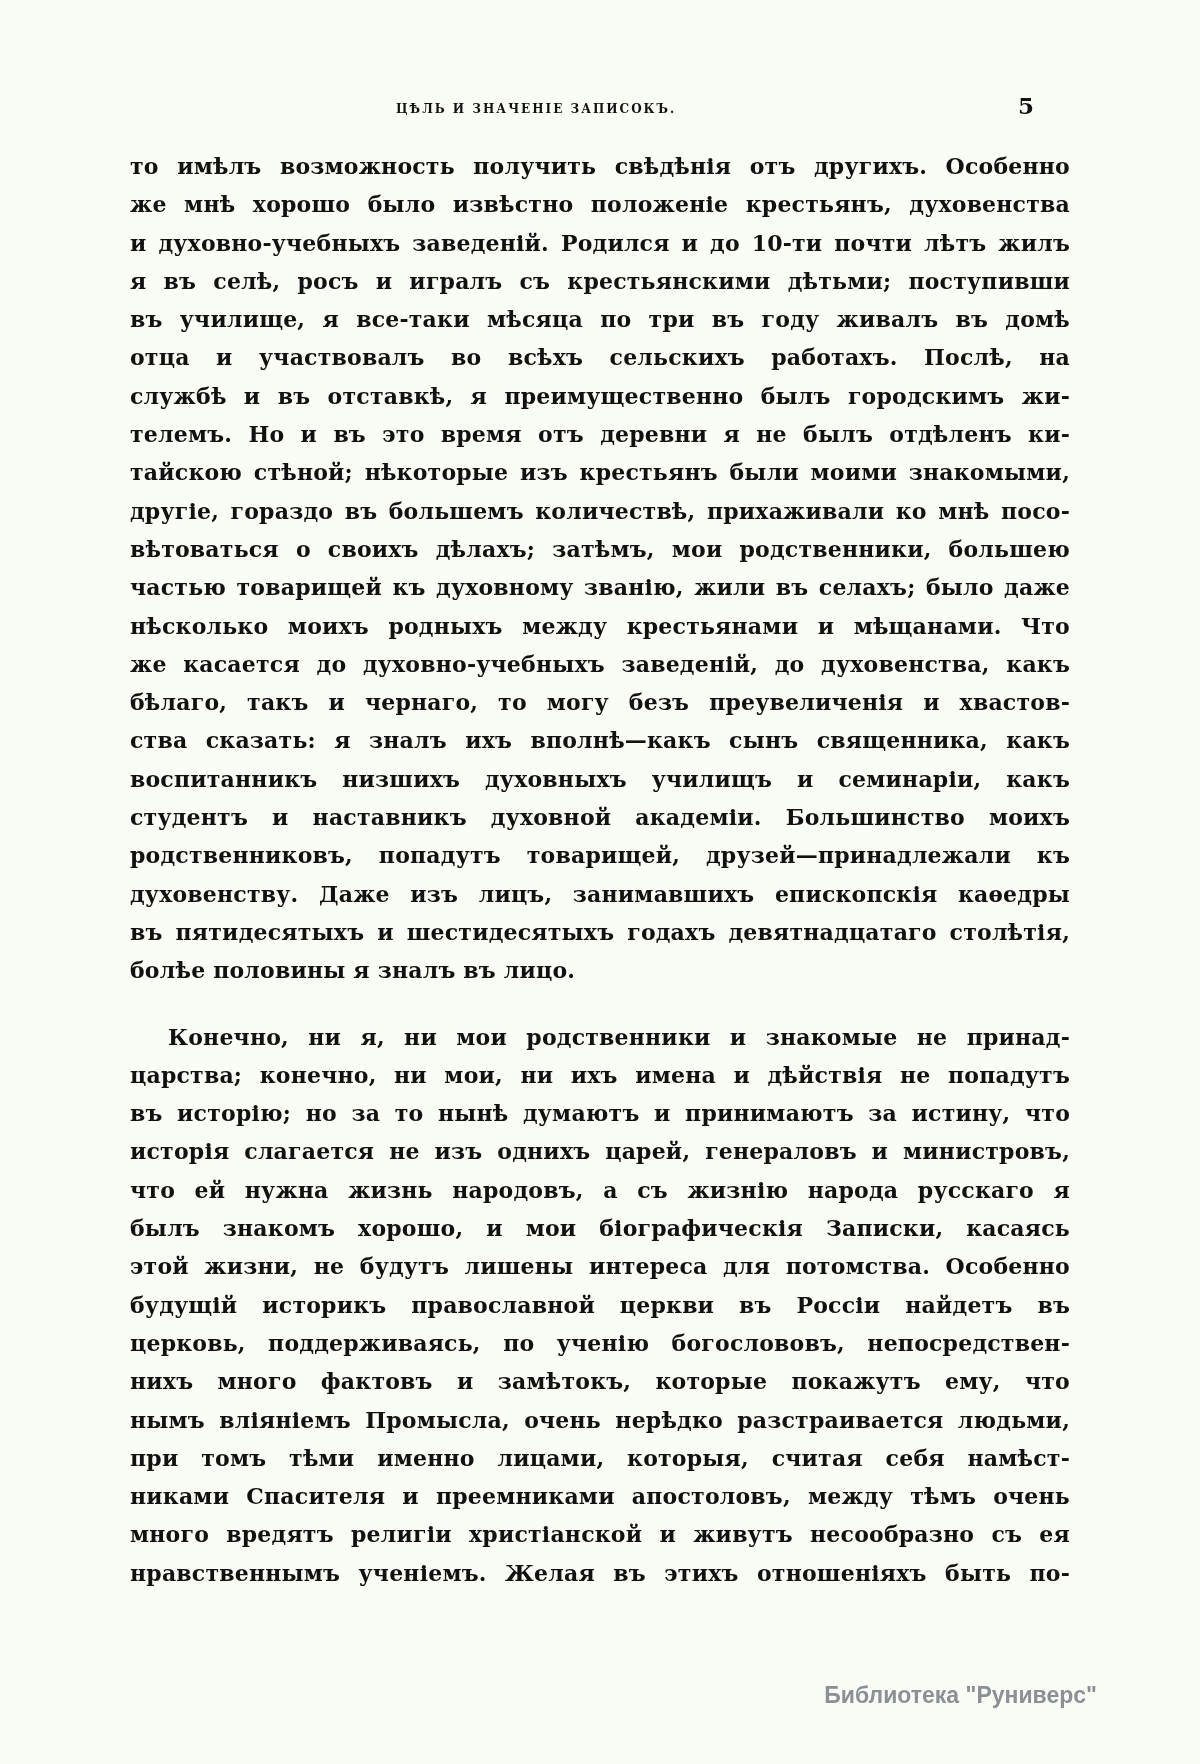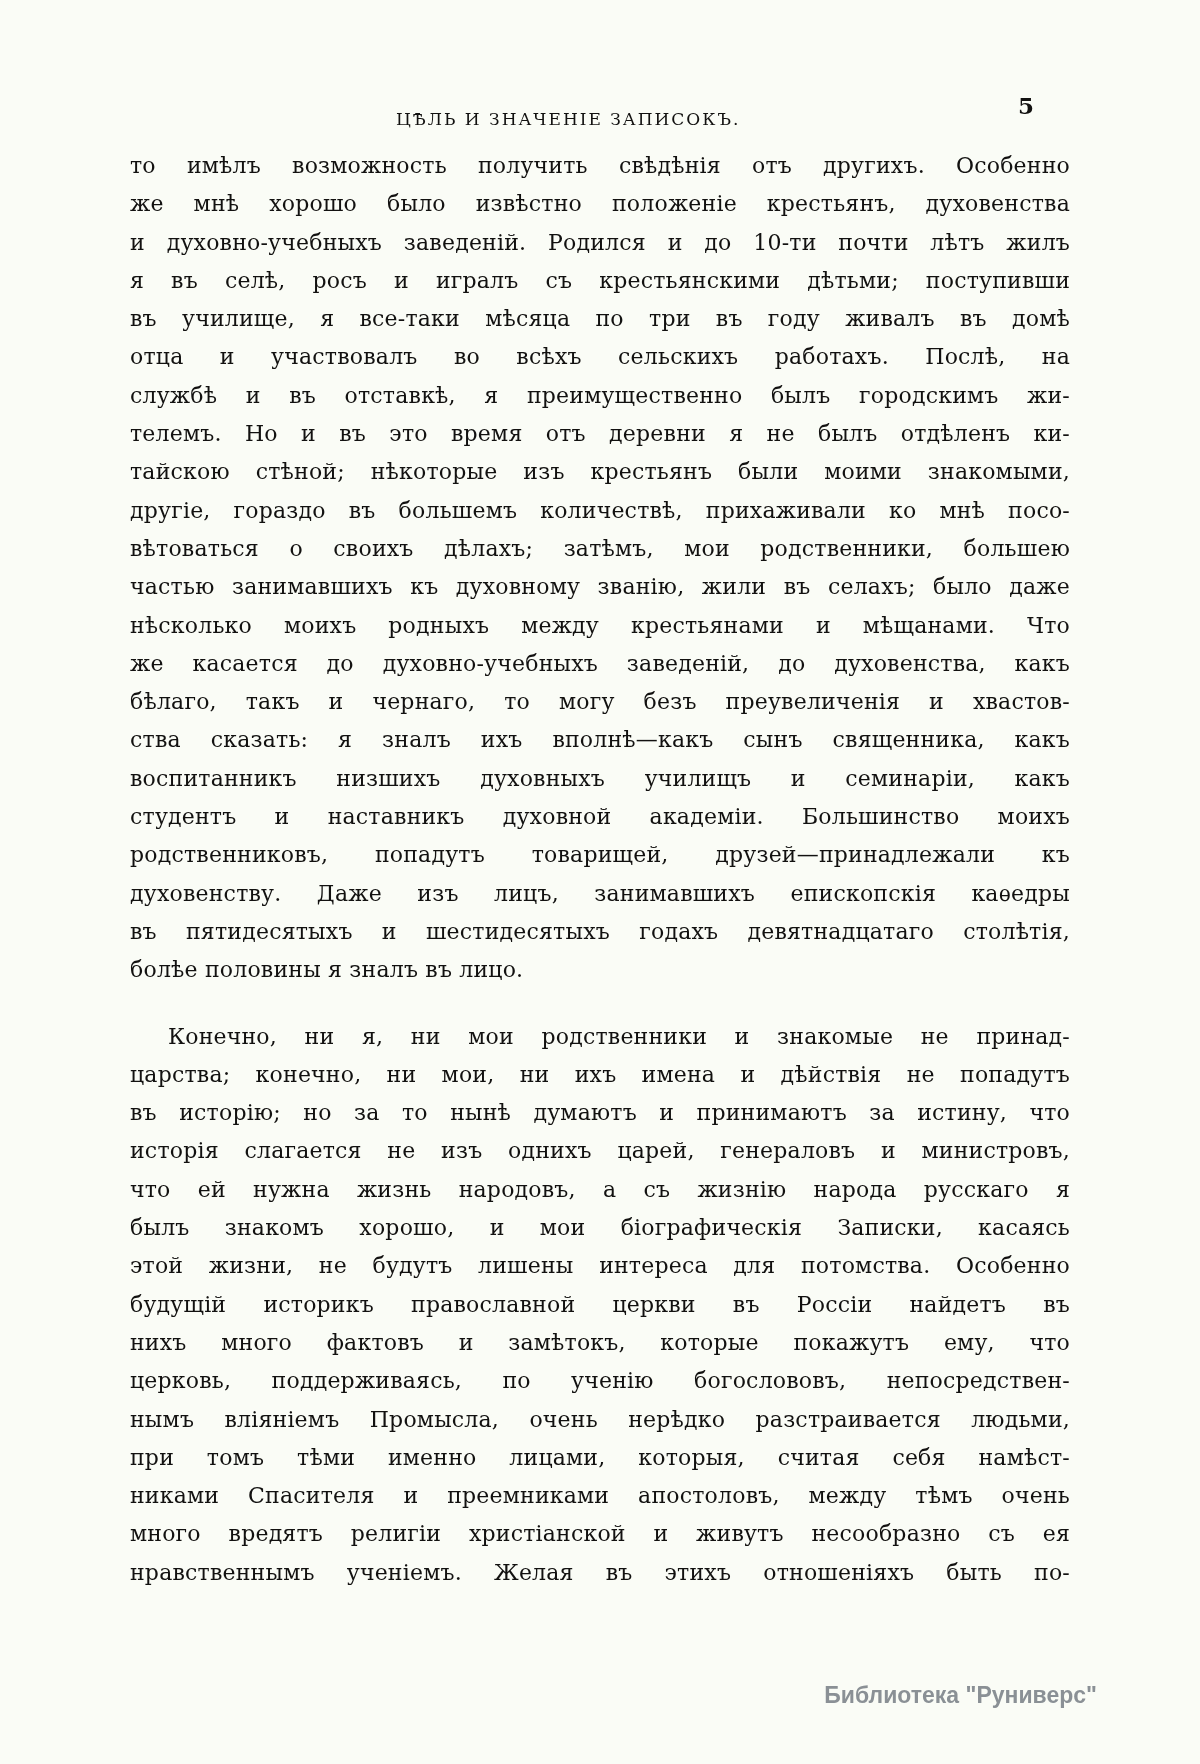--- a/index.html
+++ b/index.html
@@ -21,23 +21,23 @@
   .running-head {
     position: absolute;
     top: 94px;
     left: 130px;
     width: 940px;
     height: 34px;
   }
   .head-title {
     position: absolute;
     left: 266px;
-    top: 15px;
-    font-size: 17px;
-    font-weight: normal;
+    top: 8px;
+    font-size: 12px;
+    font-weight: bold;
     letter-spacing: 2px;
     white-space: nowrap;
     color: var(--ink, #121110);
   }
   .page-num {
     position: absolute;
     right: 36px;
     top: -2px;
     font-size: 23px;
     font-weight: bold;
@@ -46,21 +46,21 @@
   .text-block {
     position: absolute;
     top: 147px;
     left: 130px;
     width: 940px;
   }
   .text-line {
     height: 38.3px;
     line-height: 38.3px;
     font-size: 22px;
-    font-weight: normal;
+    font-weight: bold;
     white-space: nowrap;
     text-align: justify;
     text-align-last: justify;
     overflow: visible;
     letter-spacing: 0.2px;
   }
   .text-line.no-justify {
     text-align: center;
     text-align-last: left;
   }
@@ -94,41 +94,41 @@
       <div class="text-line">же мнѣ хорошо было извѣстно положеніе крестьянъ, духовенства</div>
       <div class="text-line">и духовно-учебныхъ заведеній. Родился и до 10-ти почти лѣтъ жилъ</div>
       <div class="text-line">я въ селѣ, росъ и игралъ съ крестьянскими дѣтьми; поступивши</div>
       <div class="text-line">въ училище, я все-таки мѣсяца по три въ году живалъ въ домѣ</div>
       <div class="text-line">отца и участвовалъ во всѣхъ сельскихъ работахъ. Послѣ, на</div>
       <div class="text-line">службѣ и въ отставкѣ, я преимущественно былъ городскимъ жи-</div>
       <div class="text-line">телемъ. Но и въ это время отъ деревни я не былъ отдѣленъ ки-</div>
       <div class="text-line">тайскою стѣной; нѣкоторые изъ крестьянъ были моими знакомыми,</div>
       <div class="text-line">другіе, гораздо въ большемъ количествѣ, прихаживали ко мнѣ посо-</div>
       <div class="text-line">вѣтоваться о своихъ дѣлахъ; затѣмъ, мои родственники, большею</div>
-      <div class="text-line">частью занимавшихъ къ духовному званію, жили въ селахъ; было даже</div>
+      <div class="text-line">частью товарищей къ духовному званію, жили въ селахъ; было даже</div>
       <div class="text-line">нѣсколько моихъ родныхъ между крестьянами и мѣщанами. Что</div>
       <div class="text-line">же касается до духовно-учебныхъ заведеній, до духовенства, какъ</div>
       <div class="text-line">бѣлаго, такъ и чернаго, то могу безъ преувеличенія и хвастов-</div>
       <div class="text-line">ства сказать: я зналъ ихъ вполнѣ—какъ сынъ священника, какъ</div>
       <div class="text-line">воспитанникъ низшихъ духовныхъ училищъ и семинаріи, какъ</div>
       <div class="text-line">студентъ и наставникъ духовной академіи. Большинство моихъ</div>
       <div class="text-line">родственниковъ, попадутъ товарищей, друзей—принадлежали къ</div>
       <div class="text-line">духовенству. Даже изъ лицъ, занимавшихъ епископскія каѳедры</div>
       <div class="text-line">въ пятидесятыхъ и шестидесятыхъ годахъ девятнадцатаго столѣтія,</div>
       <div class="text-line no-justify">болѣе половины я зналъ въ лицо.</div>
       <div class="text-line indent">Конечно, ни я, ни мои родственники и знакомые не принад-</div>
       <div class="text-line">царства; конечно, ни мои, ни ихъ имена и дѣйствія не попадутъ</div>
       <div class="text-line">въ исторію; но за то нынѣ думаютъ и принимаютъ за истину, что</div>
       <div class="text-line">исторія слагается не изъ однихъ царей, генераловъ и министровъ,</div>
       <div class="text-line">что ей нужна жизнь народовъ, а съ жизнію народа русскаго я</div>
       <div class="text-line">былъ знакомъ хорошо, и мои біографическія Записки, касаясь</div>
       <div class="text-line">этой жизни, не будутъ лишены интереса для потомства. Особенно</div>
       <div class="text-line">будущій историкъ православной церкви въ Россіи найдетъ въ</div>
+      <div class="text-line">церковь, поддерживаясь, по ученію богослововъ, непосредствен-</div>
       <div class="text-line">нихъ много фактовъ и замѣтокъ, которые покажутъ ему, что</div>
-      <div class="text-line">церковь, поддерживаясь, по ученію богослововъ, непосредствен-</div>
       <div class="text-line">нымъ вліяніемъ Промысла, очень нерѣдко разстраивается людьми,</div>
       <div class="text-line">при томъ тѣми именно лицами, которыя, считая себя намѣст-</div>
       <div class="text-line">никами Спасителя и преемниками апостоловъ, между тѣмъ очень</div>
       <div class="text-line">много вредятъ религіи христіанской и живутъ несообразно съ ея</div>
       <div class="text-line">нравственнымъ ученіемъ. Желая въ этихъ отношеніяхъ быть по-</div>
     </div>
 
   <div class="watermark">Библиотека "Руниверс"</div>
 </div>
 

